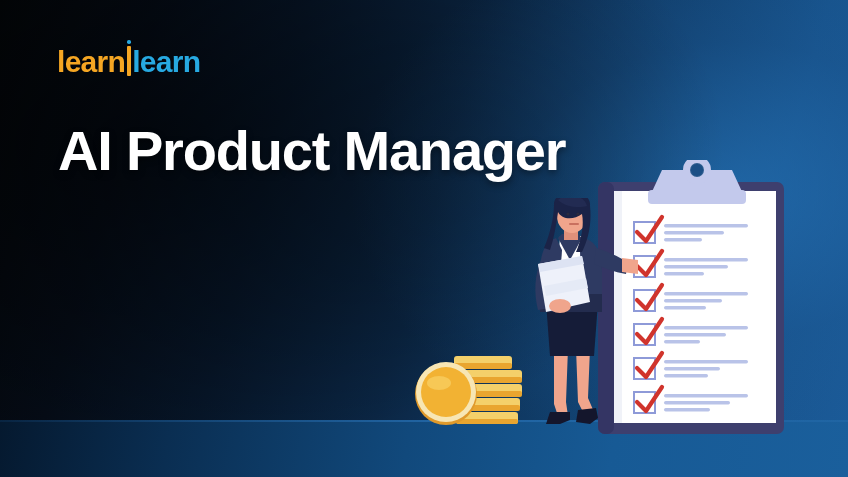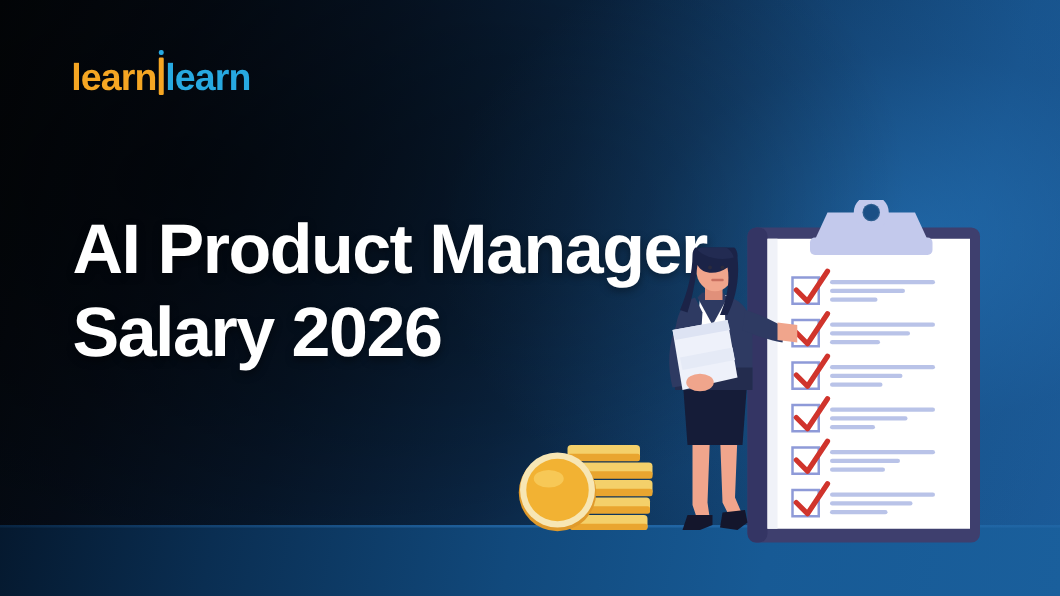--- a/index.html
+++ b/index.html
@@ -77,21 +77,20 @@
   .headline {
     position: absolute;
     left: 58px; top: 117px;
     width: 560px;
     color: #ffffff;
     font-size: 56px;
     font-weight: 700;
     line-height: 1.20;
     letter-spacing: -1.2px;
     text-shadow: 0 3px 7px rgba(0,0,0,0.42);
-    margin-top: 48px;
   }
   .headline .l2 { display: block; }
 
   
   .illus { position: absolute; inset: 0; }
   .illus svg { position: absolute; }
 
   #clipboard-svg { left: 592px; top: 160px; }
   #person-svg    { left: 508px; top: 198px; }
   #coins-svg     { left: 414px; top: 352px; }
@@ -106,21 +105,20 @@
   <div class="bg-vignette"></div>
   <div class="floor"></div>
   <div class="floor-top-edge"></div>
 
   <div class="logo">
     <span class="lg-a">learn</span><span class="lg-mark"><span class="bar"></span><span class="dot"></span></span><span class="lg-b">learn</span>
   </div>
 
   <div class="headline">
     <span class="l1">AI Product Manager</span>
-    <span class="l2">Salary 2026</span>
   </div>
 
   <div class="illus">
 
     <svg id="clipboard-svg" width="210" height="278" viewBox="0 0 210 278">
 
       <rect x="6" y="22" width="186" height="252" rx="7" fill="#3e3f6e"></rect>
       <rect x="6" y="22" width="16" height="252" rx="7" fill="#343564"></rect>
 
       <rect x="22" y="31" width="162" height="232" fill="#ffffff"></rect>

